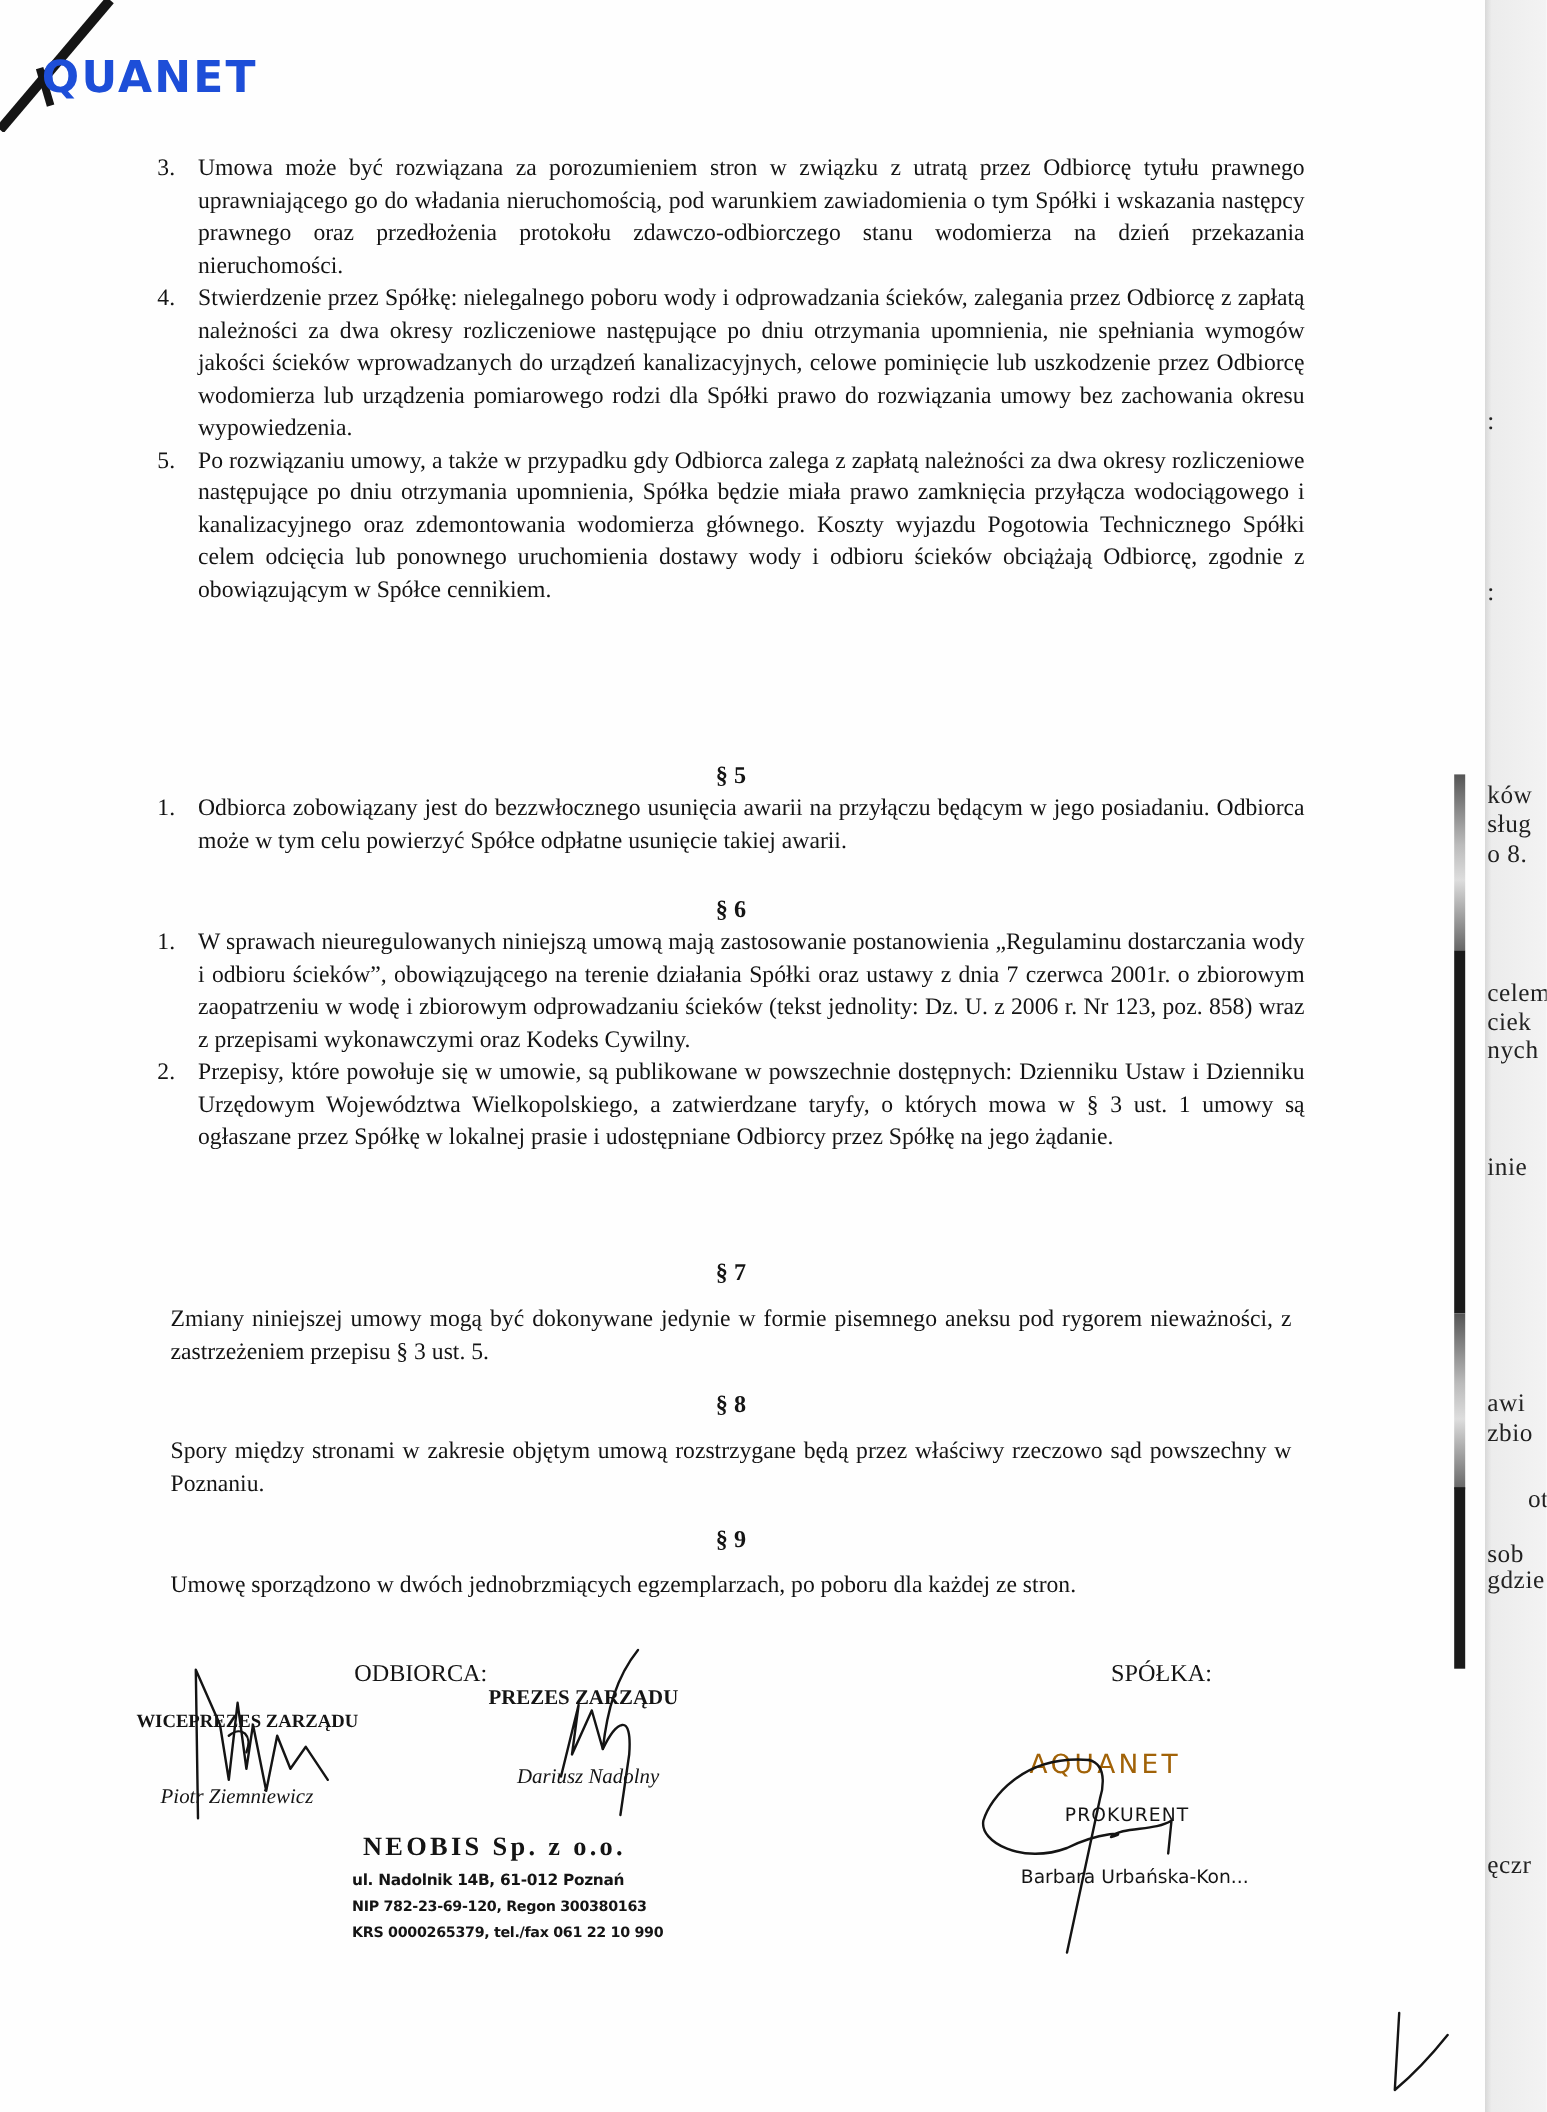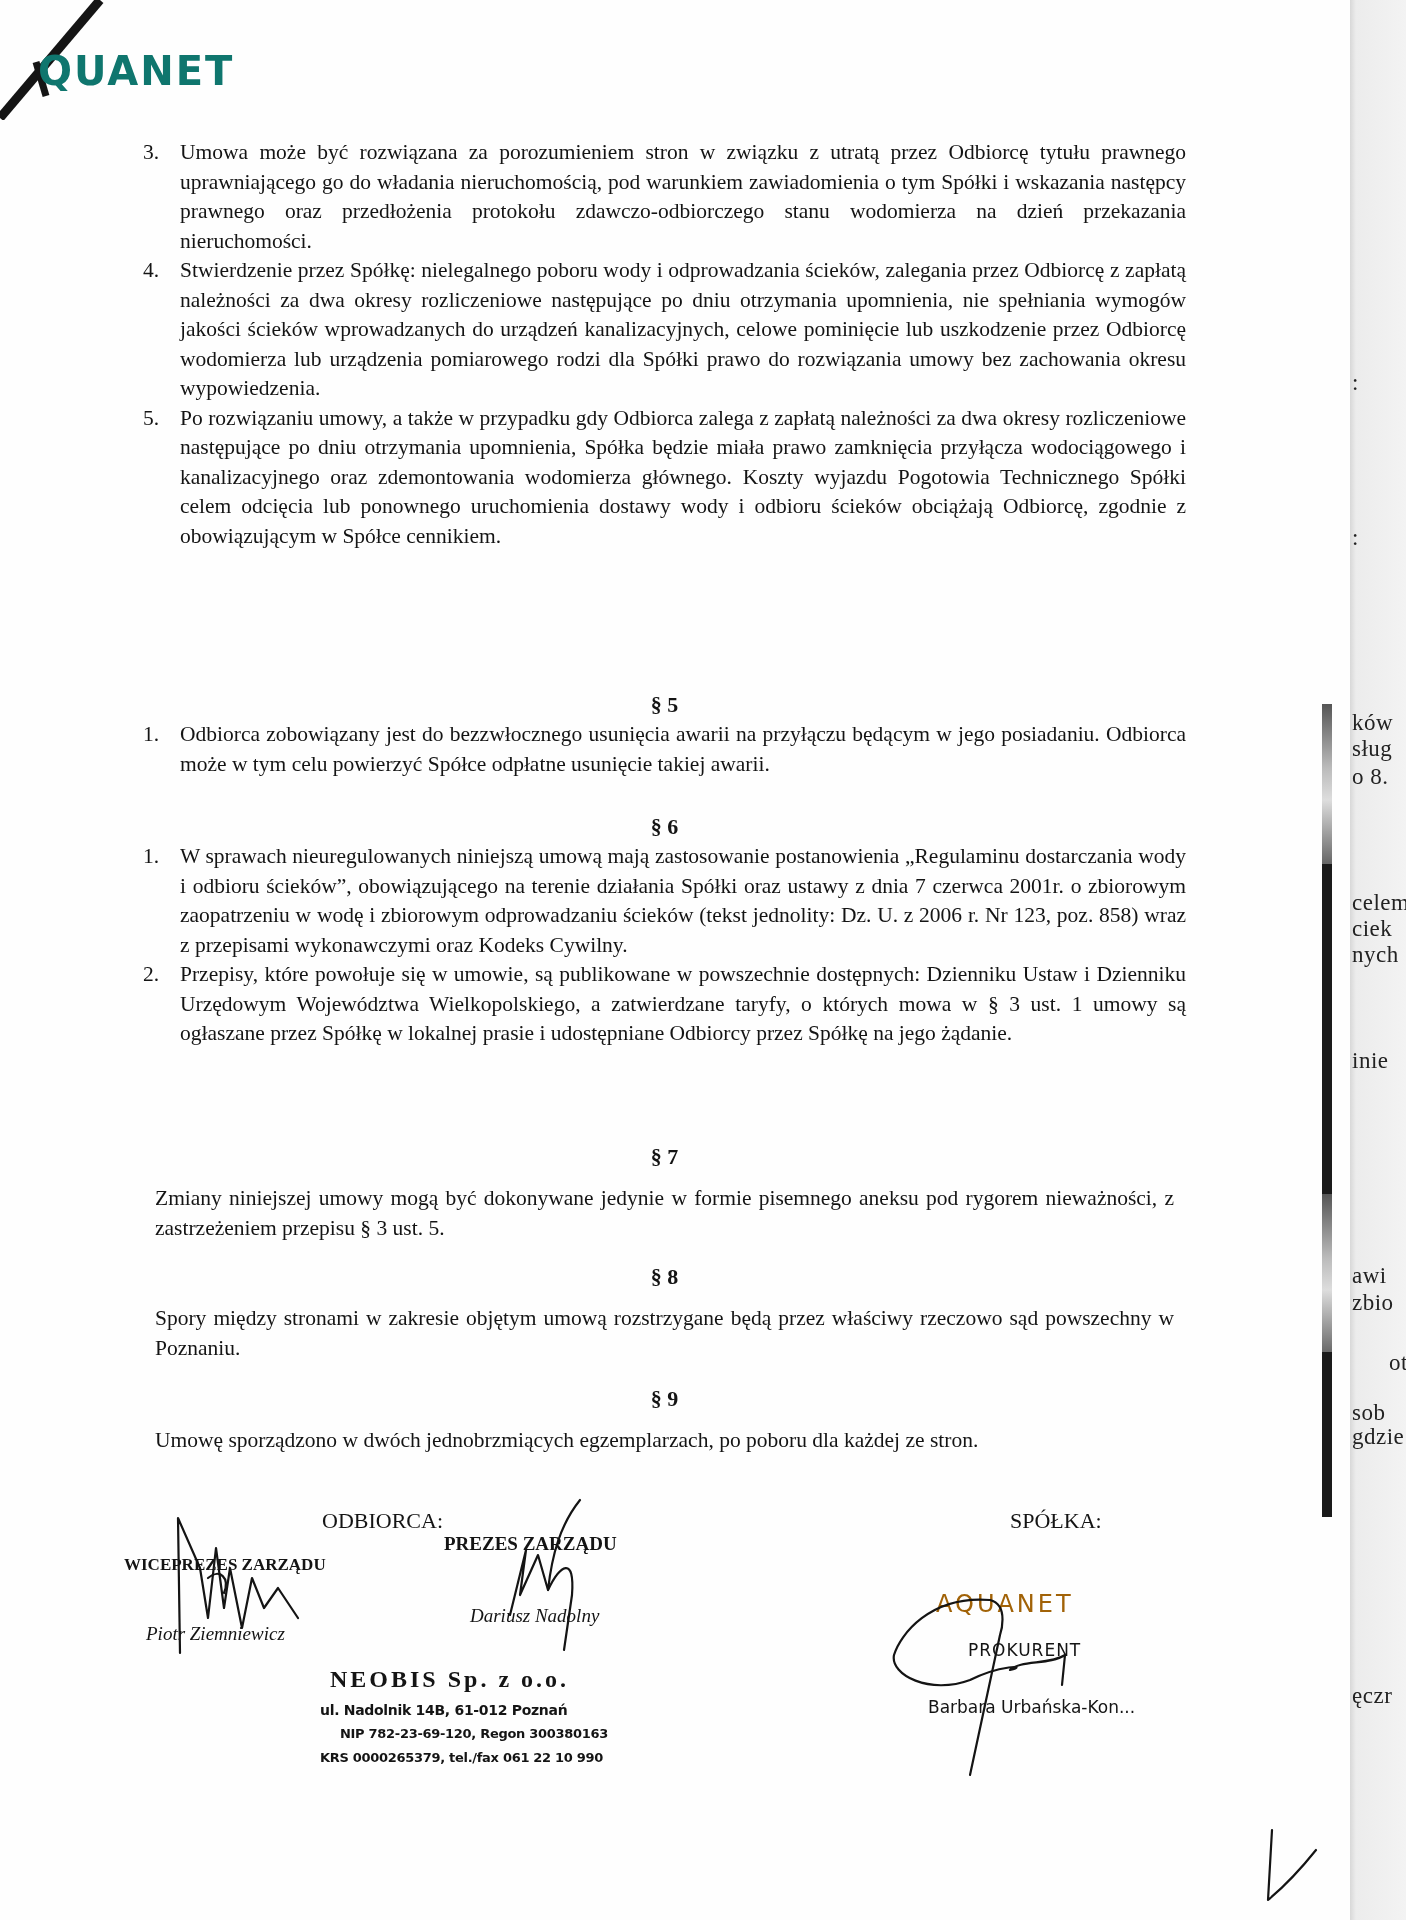--- a/index.html
+++ b/index.html
@@ -18,21 +18,21 @@
   .next-page .frag {
     position: absolute; left: 2px; font-size: 23px; line-height: 26px; color: #222;
     white-space: nowrap; letter-spacing: 0.5px;
   }
   .side-bar { position: absolute; left: 1322px; width: 10px; background: #1a1a1a; }
   .side-bar.gray { background: linear-gradient(#555, #bbb 40%, #ddd 60%, #666); }
 
   .logo { position: absolute; left: 0; top: 0; width: 300px; height: 120px; }
   .logo-text {
     position: absolute; left: 38px; top: 48px; font-family: "DejaVu Sans", sans-serif;
-    font-size: 40px; font-weight: bold; letter-spacing: 2px; color: #0f766e;
+    font-size: 40px; font-weight: bold; letter-spacing: 2px; color: #1d4ed8;
   }
   .logo-slash { position: absolute; left: 0; top: 0; }
 
   .body-text { position: absolute; left: 143px; width: 1043px; font-size: 21.5px; line-height: 29.5px; }
   .item { position: relative; padding-left: 37px; text-align: justify; margin: 0; }
   .item .num { position: absolute; left: 0; top: 0; }
   .sec-title { text-align: center; font-weight: bold; font-size: 22px; line-height: 30px; }
   .para { text-align: justify; margin: 12px; }
 
   .sig { position: absolute; font-size: 22px; }
@@ -101,21 +101,21 @@
     <path d="M 20 145 L 18 10 L 40 60 L 48 110 L 56 40 L 64 100 L 70 60 L 82 120 L 92 70 L 104 100 L 118 80 L 138 110"></path>
     <path d="M 48 70 C 60 60, 70 70, 64 85"></path>
   </svg>
   <svg class="scribble" style="left:480px; top:1495px;" width="120" height="160">
     <path d="M 100 5 C 80 30, 72 60, 68 95 L 58 60 L 40 100 L 46 55 L 30 120"></path>
     <path d="M 68 95 C 80 70, 95 60, 92 100 L 84 155"></path>
   </svg>
 
   <div class="sig stamp-company" style="left:330px; top:1666px;">NEOBIS Sp. z o.o.</div>
   <div class="sig stamp-line" style="left:320px; top:1698px;">ul. Nadolnik 14B, 61-012 Poznań</div>
-  <div class="sig stamp-line" style="left:320px; top:1722px; font-size:13px;margin-left:20px;">NIP 782-23-69-120, Regon 300380163</div>
+  <div class="sig stamp-line" style="left:320px; top:1722px; font-size:13px;">NIP 782-23-69-120, Regon 300380163</div>
   <div class="sig stamp-line" style="left:320px; top:1746px; font-size:13px;">KRS 0000265379, tel./fax 061 22 10 990</div>
 
   <div class="sig" style="left:1010px; top:1508px;">SPÓŁKA:</div>
   <div class="sig stamp-aq" style="left:936px; top:1590px;">AQUANET</div>
   <div class="sig stamp-prok" style="left:968px; top:1640px;">PROKURENT</div>
   <div class="sig stamp-name" style="left:928px; top:1697px;">Barbara Urbańska-Kon...</div>
   <svg class="scribble" style="left:890px; top:1595px;" width="200" height="180">
     <path d="M 100 5 C 40 0, 10 40, 4 60 C 0 80, 40 100, 80 85 C 110 70, 140 70, 120 75 C 130 65, 160 70, 175 60 L 172 90"></path>
     <path d="M 100 5 C 120 10, 110 40, 110 40 L 80 180"></path>
   </svg>

